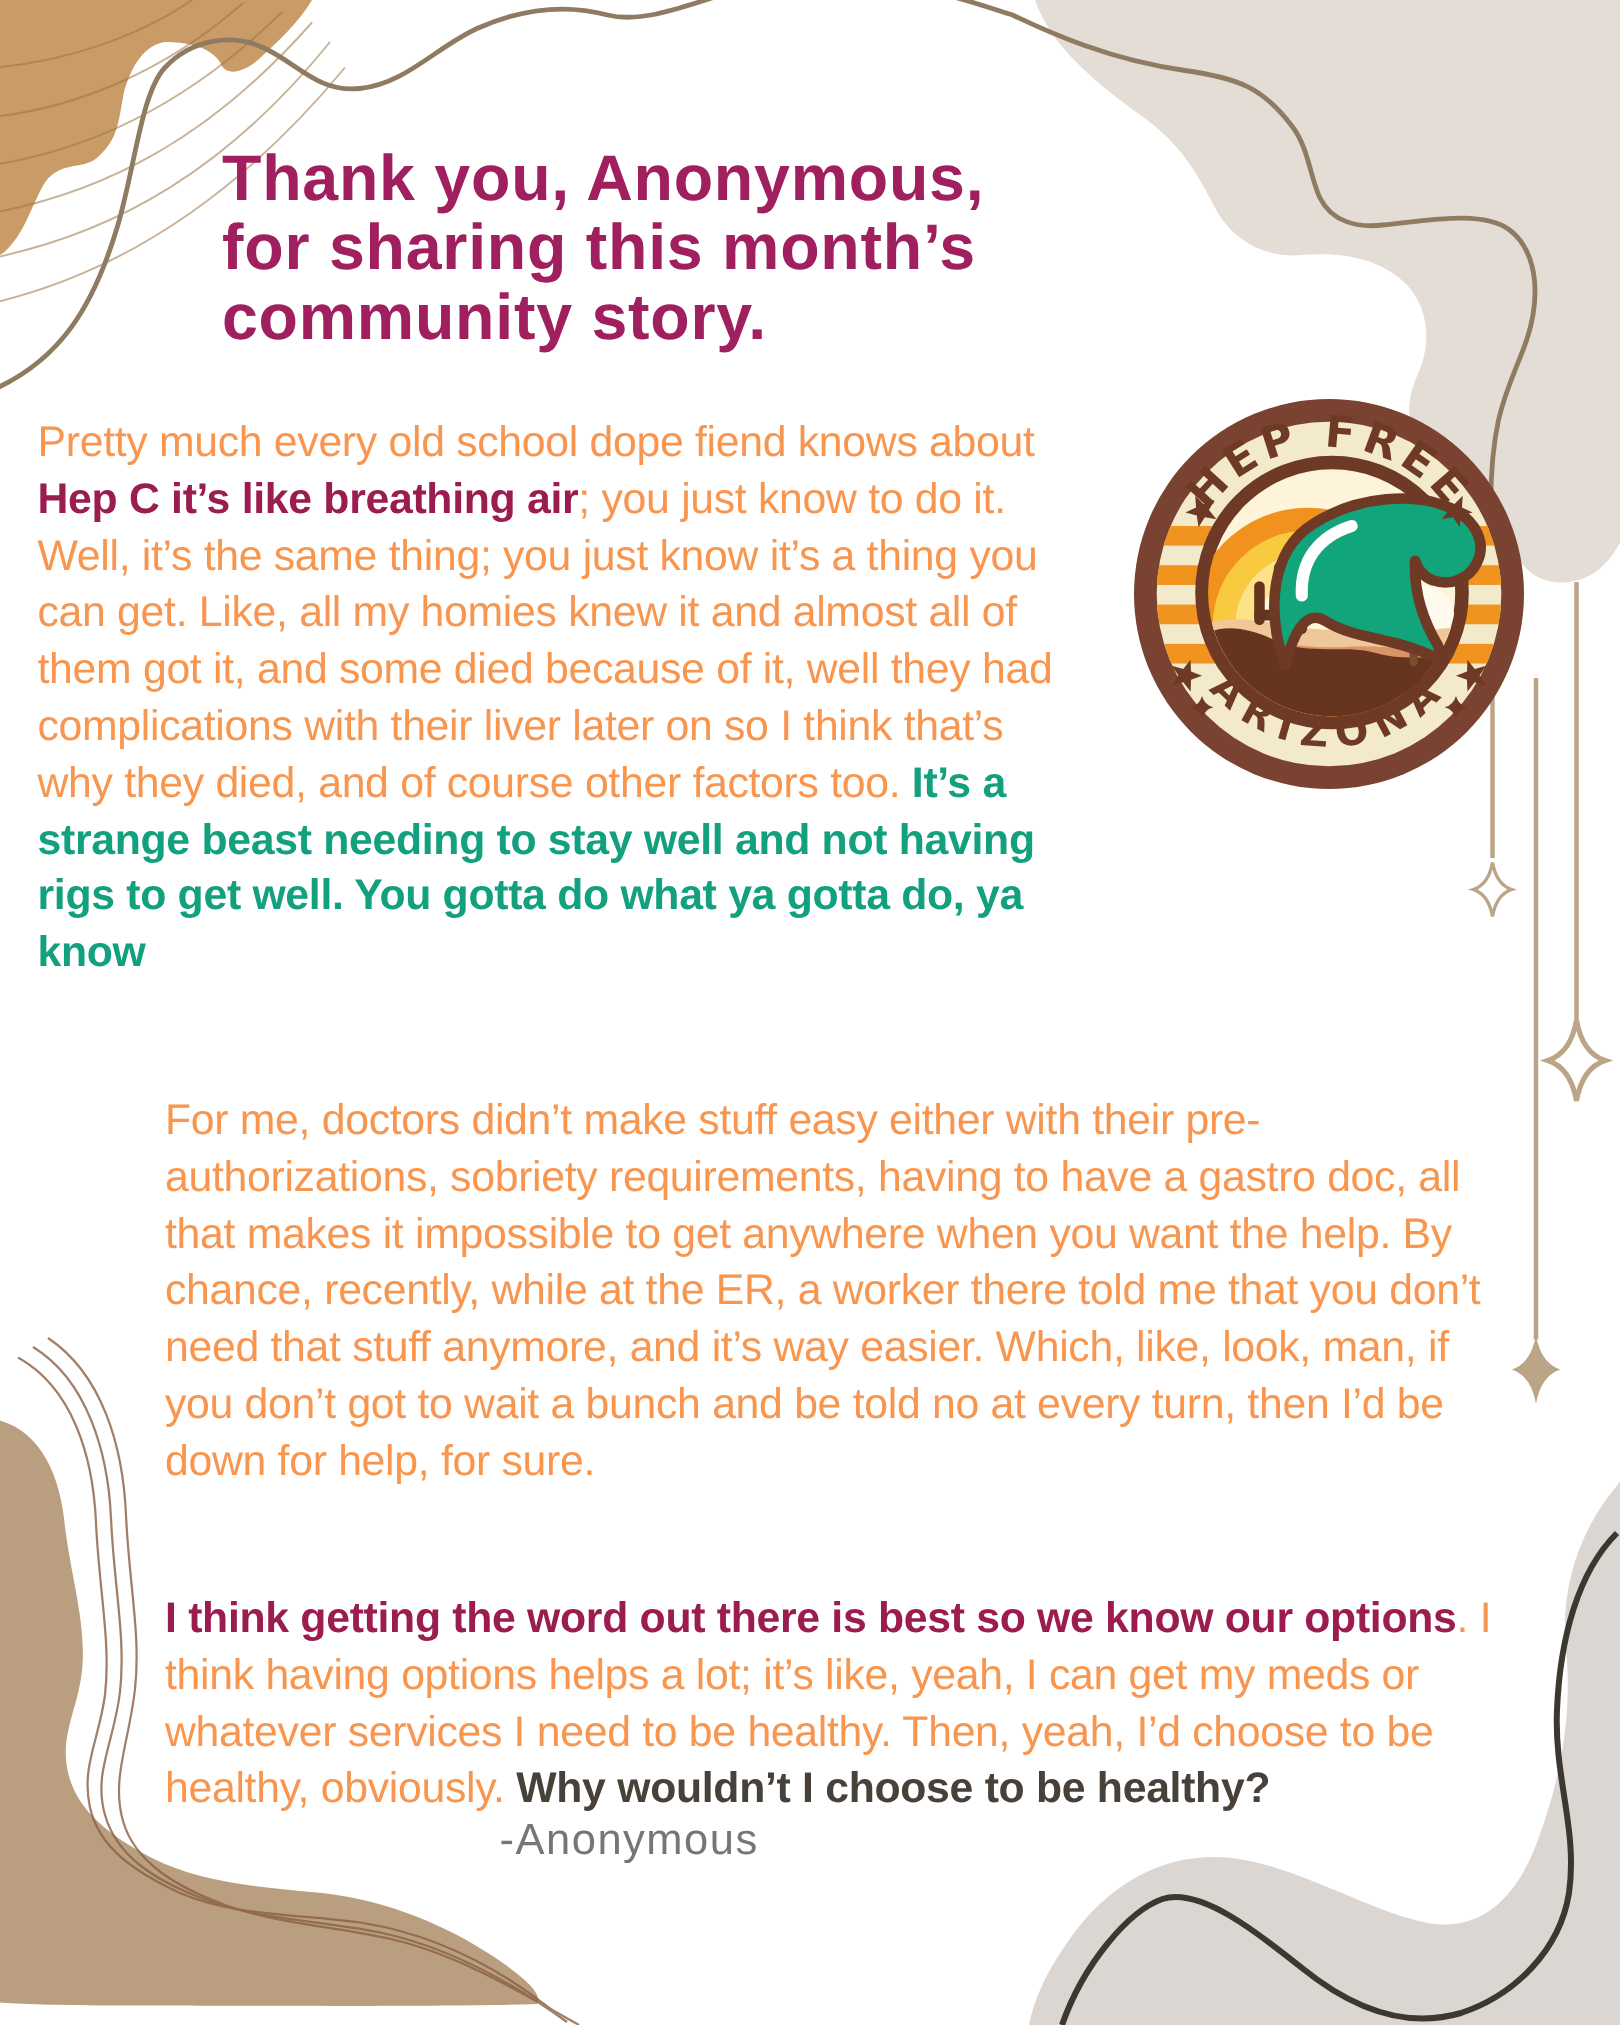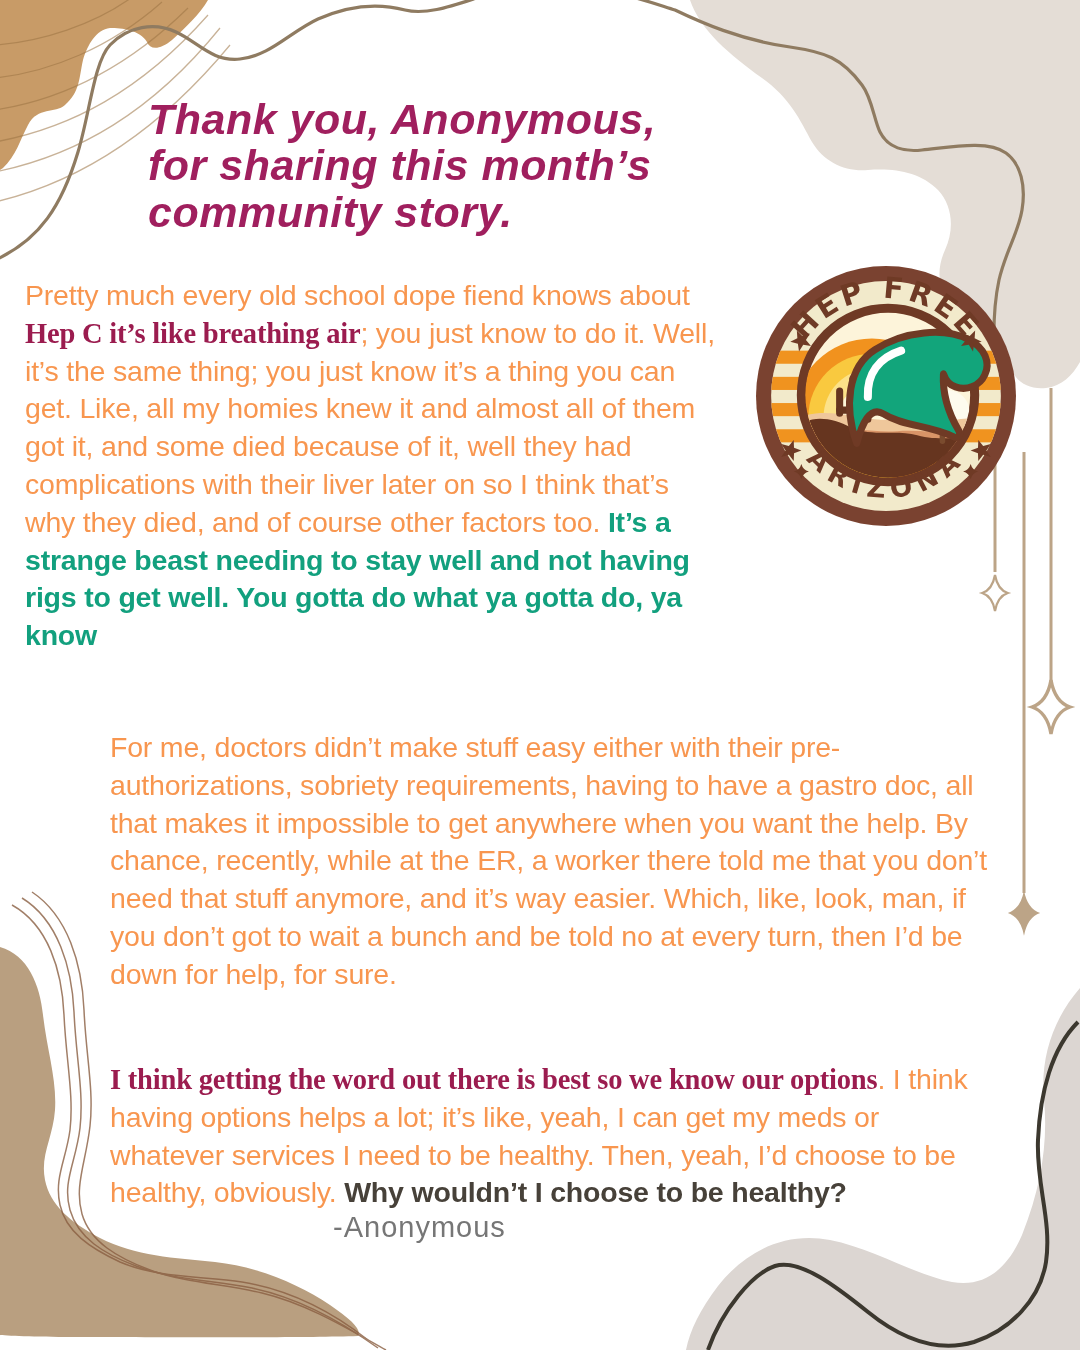--- a/index.html
+++ b/index.html
@@ -5,31 +5,31 @@
   html,body{margin:0;padding:0;background:#ffffff;}
   .canvas{
     position:relative;width:1080px;height:1350px;overflow:hidden;background:#ffffff;
     font-family:"Liberation Sans",sans-serif;
   }
   .bg-svg{position:absolute;left:0;top:0;width:1080px;height:1350px;}
   .badge{position:absolute;left:756px;top:266px;width:260px;height:260px;}
   .title{
     position:absolute;left:148px;top:96px;width:600px;
     font-size:43px;line-height:1.08;font-weight:600;letter-spacing:0.5px;
-    color:var(--title);white-space:pre-line;font-style:italic;
+    color:var(--title);white-space:pre-line;
   }
   .para{
     position:absolute;font-size:28.5px;line-height:37.8px;letter-spacing:-0.2px;
     color:var(--orange);
   }
   .para-1{left:25px;top:277px;width:695px;}
   .para-2{left:110px;top:697px;width:882px;margin-top:32px;}
   .para-3{left:110px;top:1061px;width:888px;}
   .seg-orange{color:var(--orange);}
-  .seg-maroon{color:var(--maroon);font-weight:700;font-family:Liberation Serif, serif;}
+  .seg-maroon{color:var(--maroon);font-weight:700;}
   .seg-teal{color:var(--teal);font-weight:700;}
   .seg-dark{color:var(--dark);font-weight:700;}
   .signature{
     position:absolute;left:333px;top:1211px;
     font-size:29px;color:var(--signature);letter-spacing:1px;text-align:center;
   }
   .badge text{
     font-family:"DejaVu Sans",sans-serif;font-weight:700;fill:var(--badge-dark-brown);
   }
 </style>

